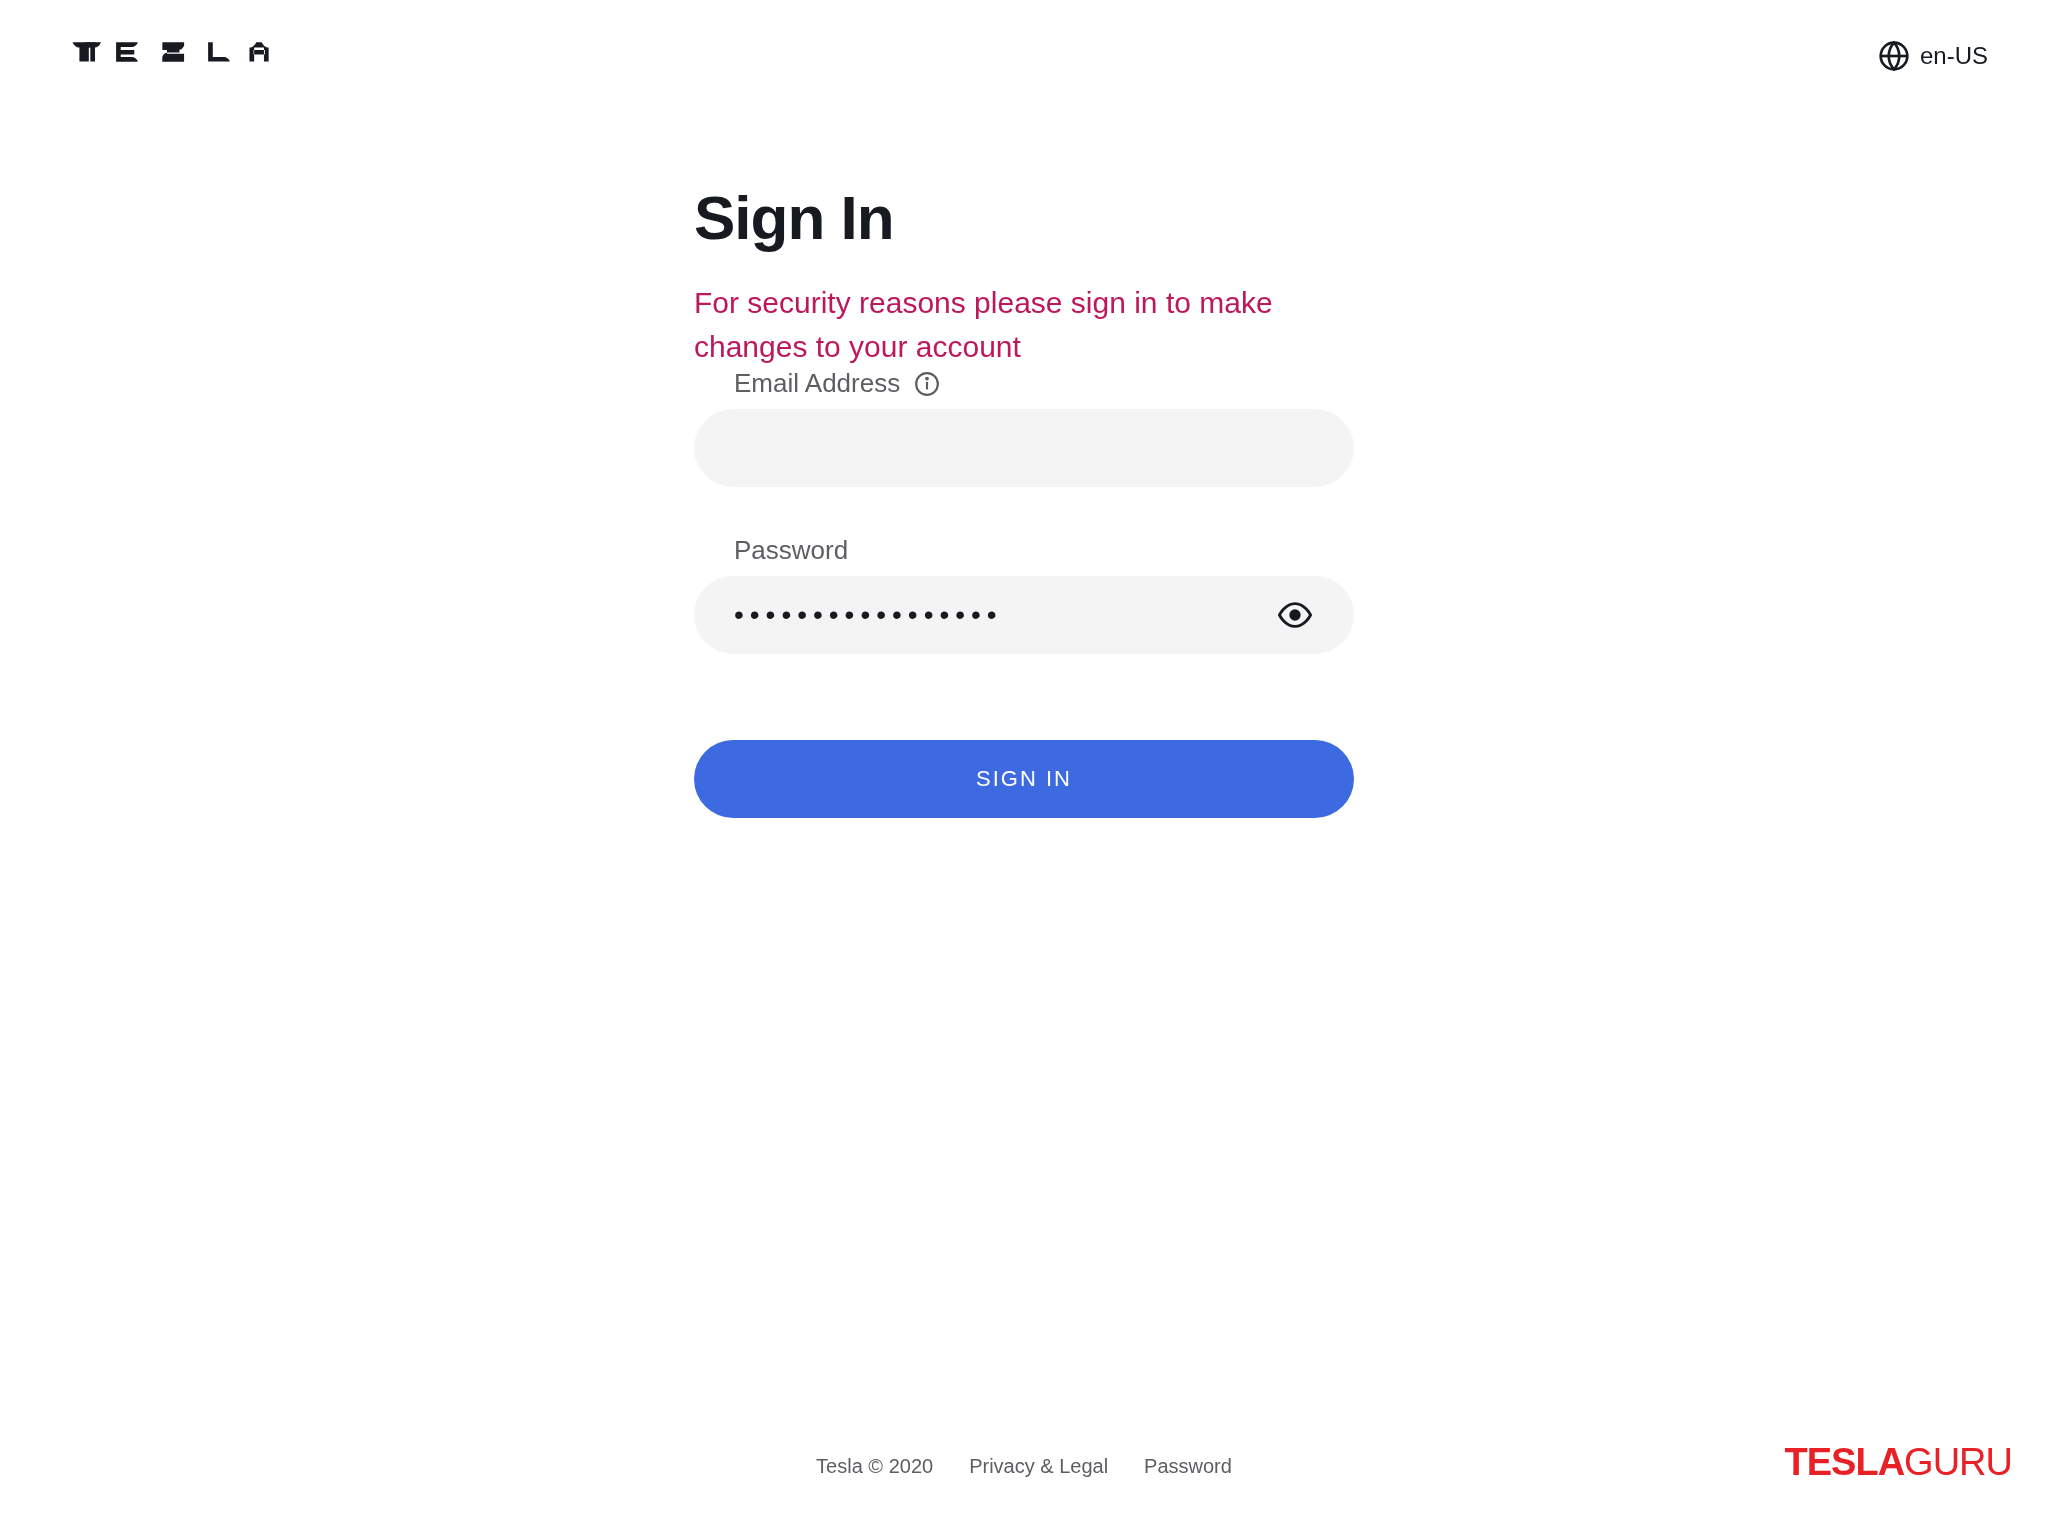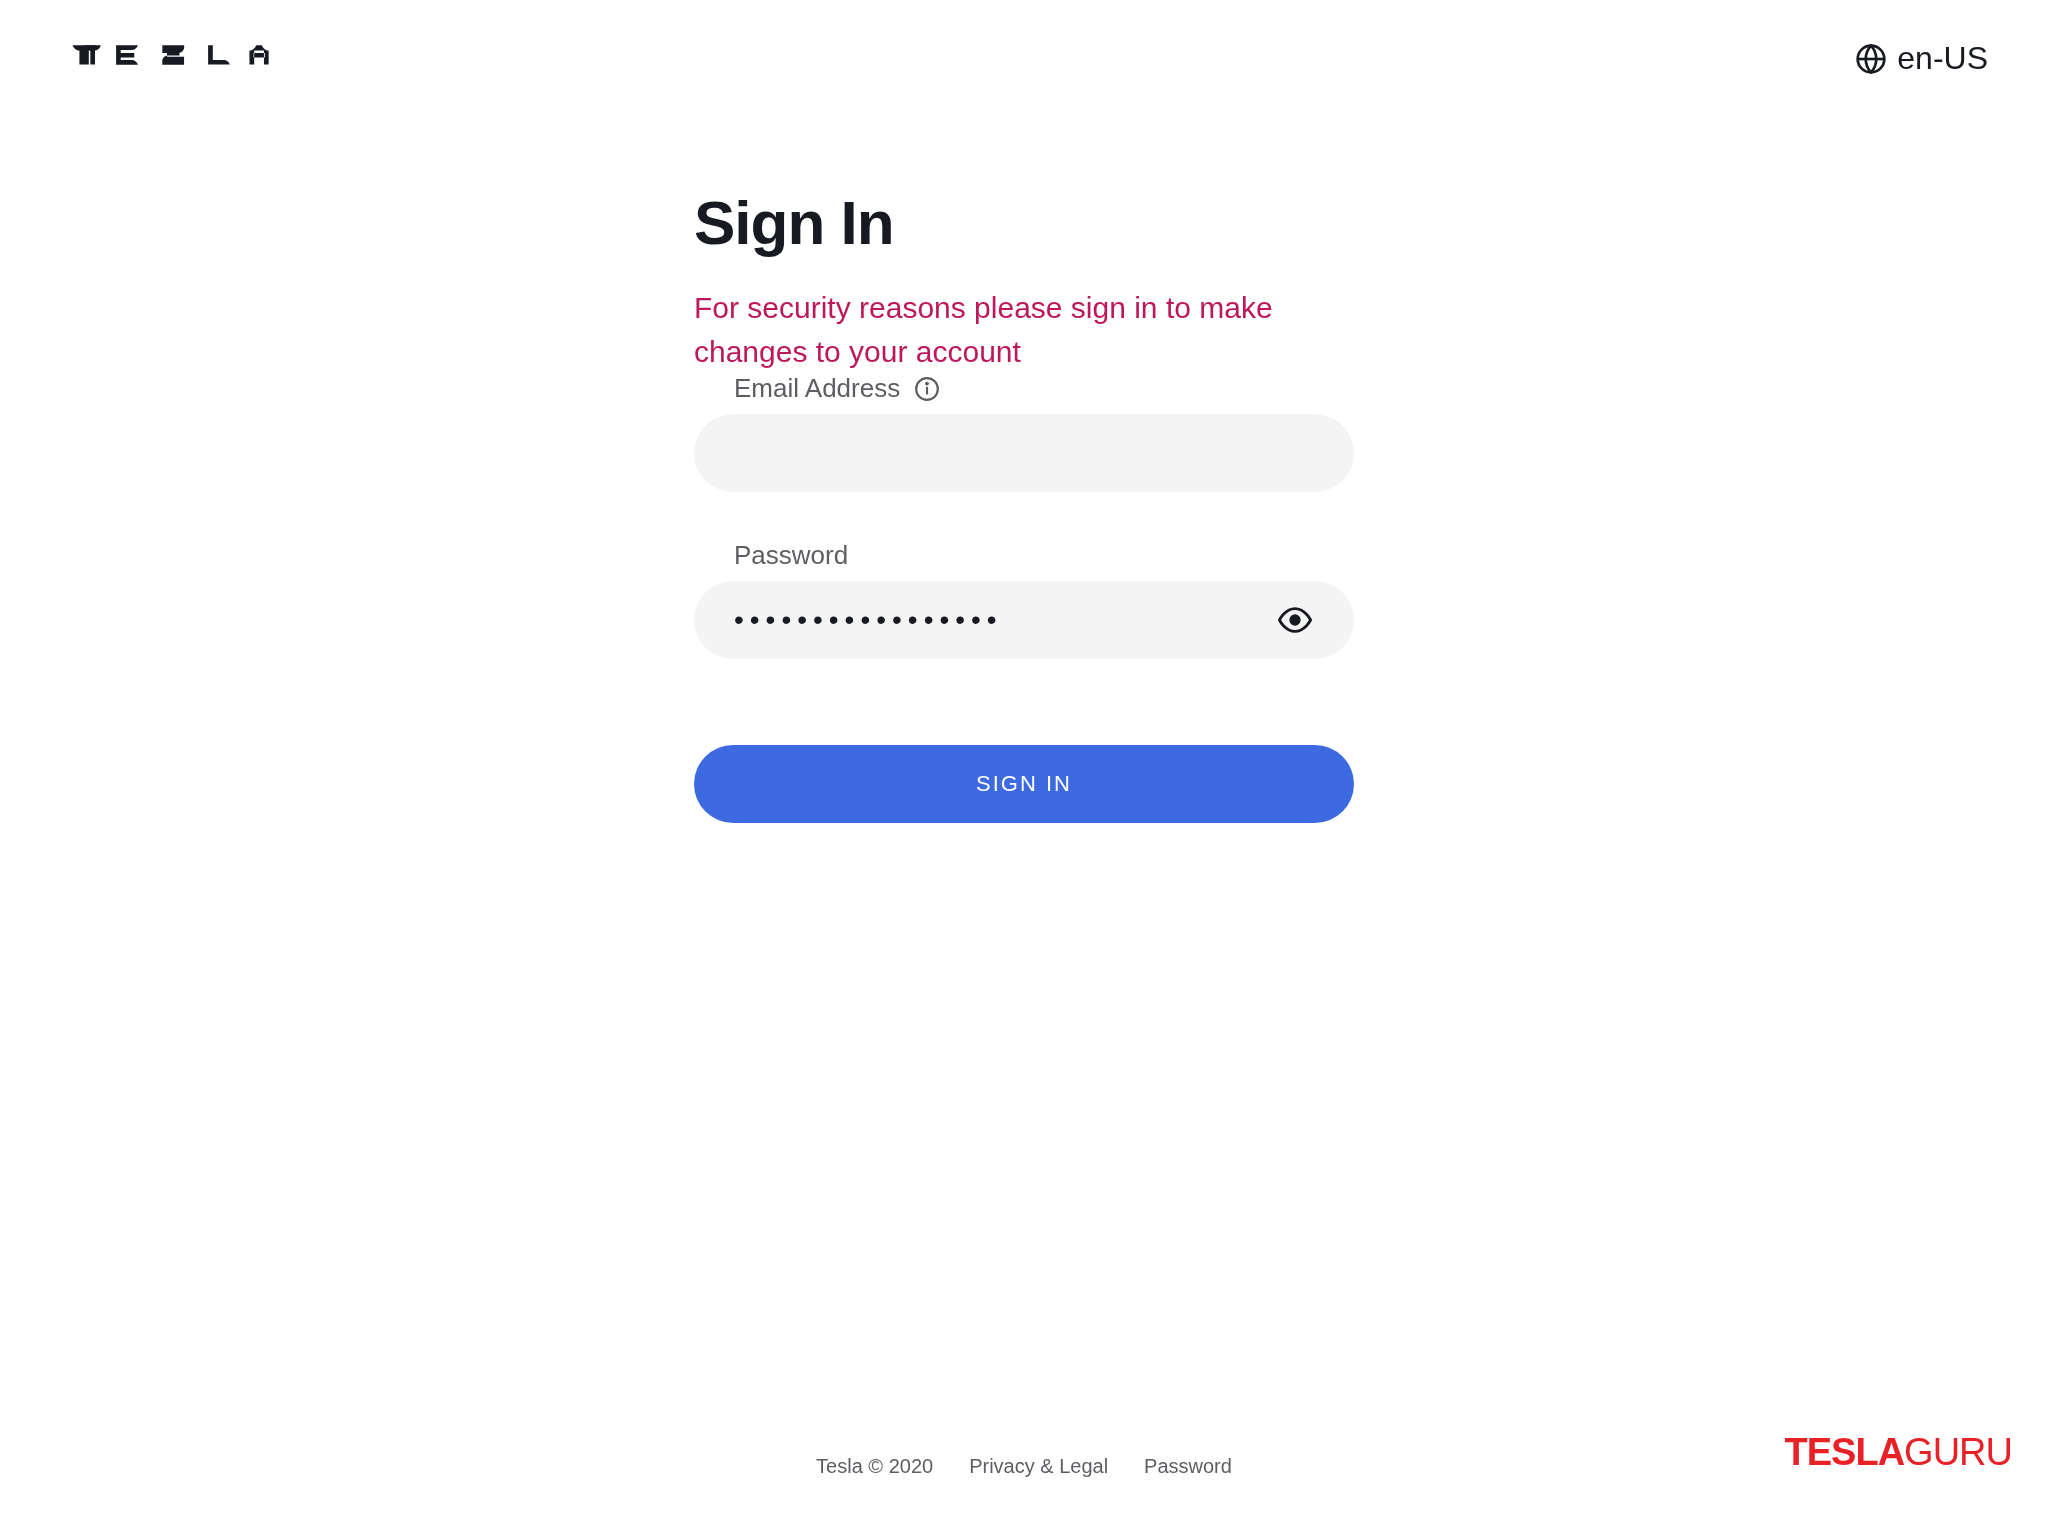--- a/index.html
+++ b/index.html
@@ -24,21 +24,21 @@
     .logo {
       letter-spacing: 18px;
       font-size: 22px;
       font-weight: 500;
       color: #171a20;
     }
     .locale {
       display: flex;
       align-items: center;
       gap: 10px;
-      font-size: 32px;
+      font-size: 24px;
       font-weight: 500;
       color: #171a20;
     }
     .globe-icon {
       width: 32px;
       height: 32px;
     }
     .main {
       width: 660px;
       margin: 110px auto 0;
@@ -153,21 +153,21 @@
       font-size: 20px;
       color: #5c5e62;
     }
     .footer-link {
       cursor: pointer;
       font-weight: 500;
     }
     .watermark {
       position: absolute;
       right: 36px;
-      bottom: 40px;
+      bottom: 30px;
       font-size: 38px;
       font-weight: 400;
       font-family: Arial, sans-serif;
       letter-spacing: -1px;
     }
     .watermark-bold {
       color: #e82127;
       font-weight: 700;
     }
     .watermark-light {

